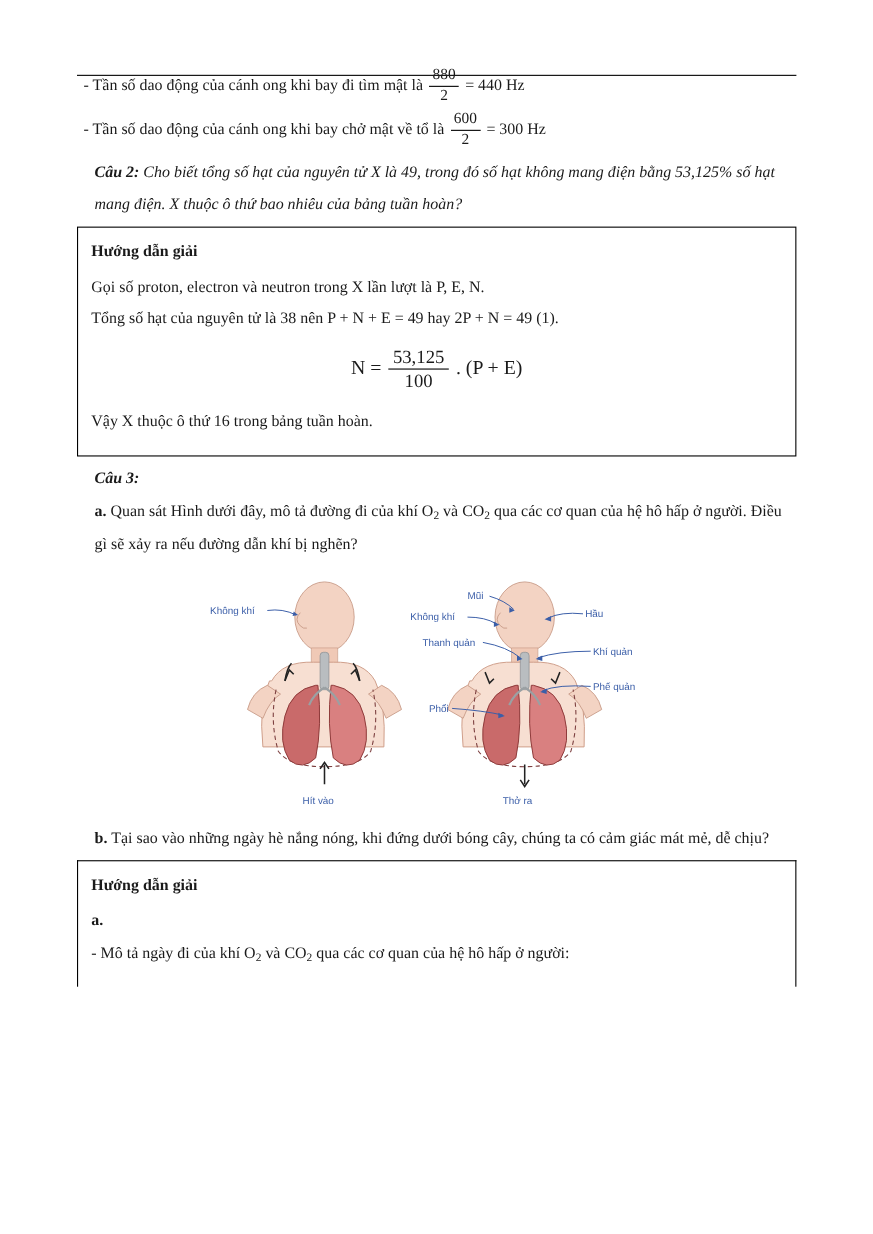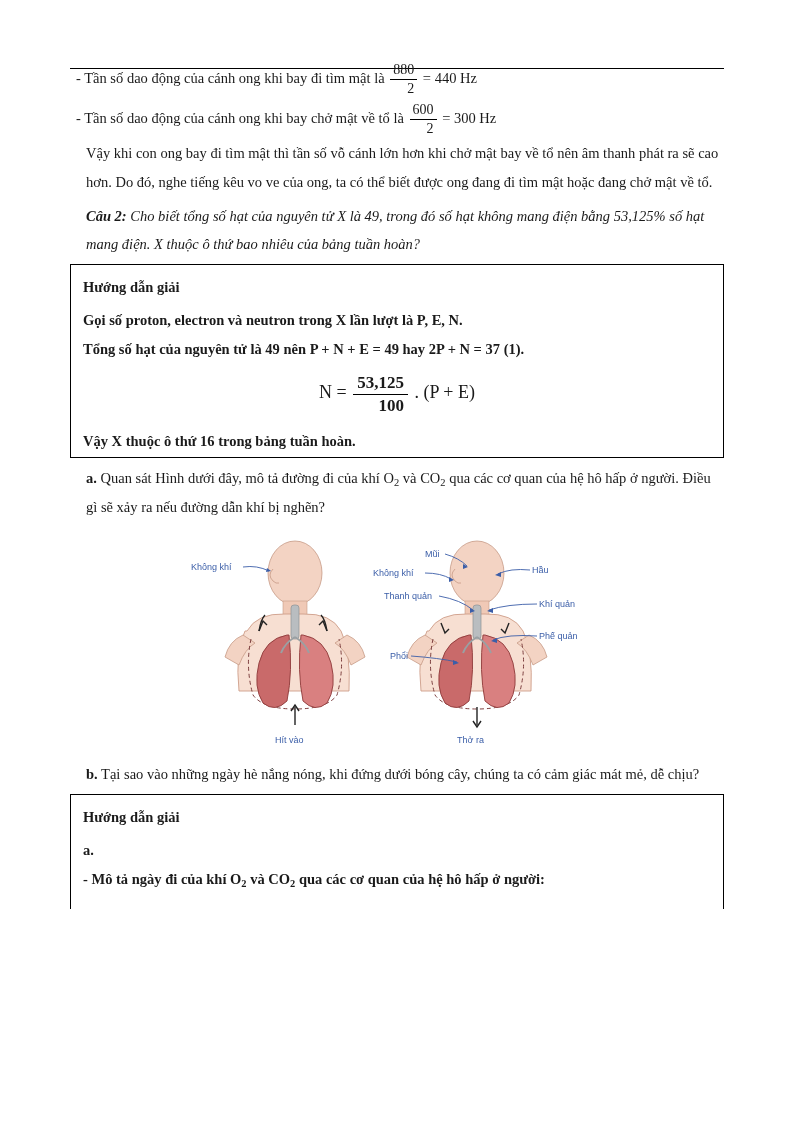--- a/index.html
+++ b/index.html
@@ -39,21 +39,21 @@
   .indent {
     margin-left: 6px;
   }
   .bold {
     font-weight: bold;
   }
   
   .frac {
     display: inline-block;
     vertical-align: middle;
-    text-align: right;
+    text-align: center;
     margin: 0 2px;
     line-height: 1.15;
     font-size: 14px;
   }
   .frac .num {
     display: block;
     padding: 0 3px 1px 3px;
     border-bottom: 1px solid #000;
   }
   .frac .den {
@@ -68,34 +68,32 @@
     margin: 10px 0 12px 0;
     font-size: 18px;
     line-height: 1.2;
   }
   .eq .frac {
     font-size: 17px;
   }
   .eq .frac .num, .eq .frac .den {
     padding-left: 4px;
     padding-right: 4px;
-    font-weight: bold;
   }
   .boxed {
     border: 1px solid #000;
-    padding: 8px 12px 0 12px;
+    padding: 8px 12px 16px 12px;
     margin: 6px 0 6px 0;
   }
   .boxed.open-bottom {
     border-bottom: none;
     padding-bottom: 14px;
   }
   .boxed p {
     margin: 0 0 1px 0;
-    font-weight: bold;
   }
   .boxed .title {
     font-weight: bold;
     margin-bottom: 4px;
   }
   sub {
     font-size: 0.72em;
     vertical-align: -0.28em;
   }
   .q-label {
@@ -139,44 +137,44 @@
 
     <p class="mathline indent">
       <span>- Tần số dao động của cánh ong khi bay chở mật về tổ là</span>
       <span class="frac">
         <span class="num">600</span>
         <span class="den">2</span>
       </span>
       <span>= 300 Hz</span>
     </p>
 
-    <p>Vậy khi con ong bay đi tìm mật thì tần số vỗ cánh lớn hơn khi chở mật bay về tổ nên âm thanh phát ra sẽ cao hơn. Do đó, nghe tiếng kêu vo ve của ong, ta có thể biết được ong đang đi tìm mật hoặc đang chở mật về tổ.</p>
 
     <p class="section-gap">
       <span class="q-label">Câu 2:</span>
       <span>Cho biết tổng số hạt của nguyên tử X là 49, trong đó số hạt không mang điện bằng 53,125% số hạt mang điện. X thuộc ô thứ bao nhiêu của bảng tuần hoàn?</span>
     </p>
 
     <div class="boxed">
       <p class="title">Hướng dẫn giải</p>
       <p>Gọi số proton, electron và neutron trong X lần lượt là P, E, N.</p>
-      <p>Tổng số hạt của nguyên tử là 49 nên P + N + E = 49 hay 2P + N = 37 (1).</p>
+      <p>Tổng số hạt của nguyên tử là 38 nên P + N + E = 49 hay 2P + N = 49 (1).</p>
 
       <div class="eq">
         <span>N  = </span>
         <span class="frac">
           <span class="num">53,125</span>
           <span class="den">100</span>
         </span>
         <span>. (P + E)</span>
       </div>
 
       <p>Vậy X thuộc ô thứ 16 trong bảng tuần hoàn.</p>
     </div>
 
+    <p class="q-label section-gap">Câu 3:</p>
 
     <p>
       <span class="bold">a.</span>
       <span>Quan sát Hình dưới đây, mô tả đường đi của khí O</span><sub>2</sub><span> và CO</span><sub>2</sub><span> qua các cơ quan của hệ hô hấp ở người. Điều gì sẽ xảy ra nếu đường dẫn khí bị nghẽn?</span>
     </p>
 
     <div class="figure">
       <svg width="420" height="215" viewBox="0 0 420 215">
 
         <g>

